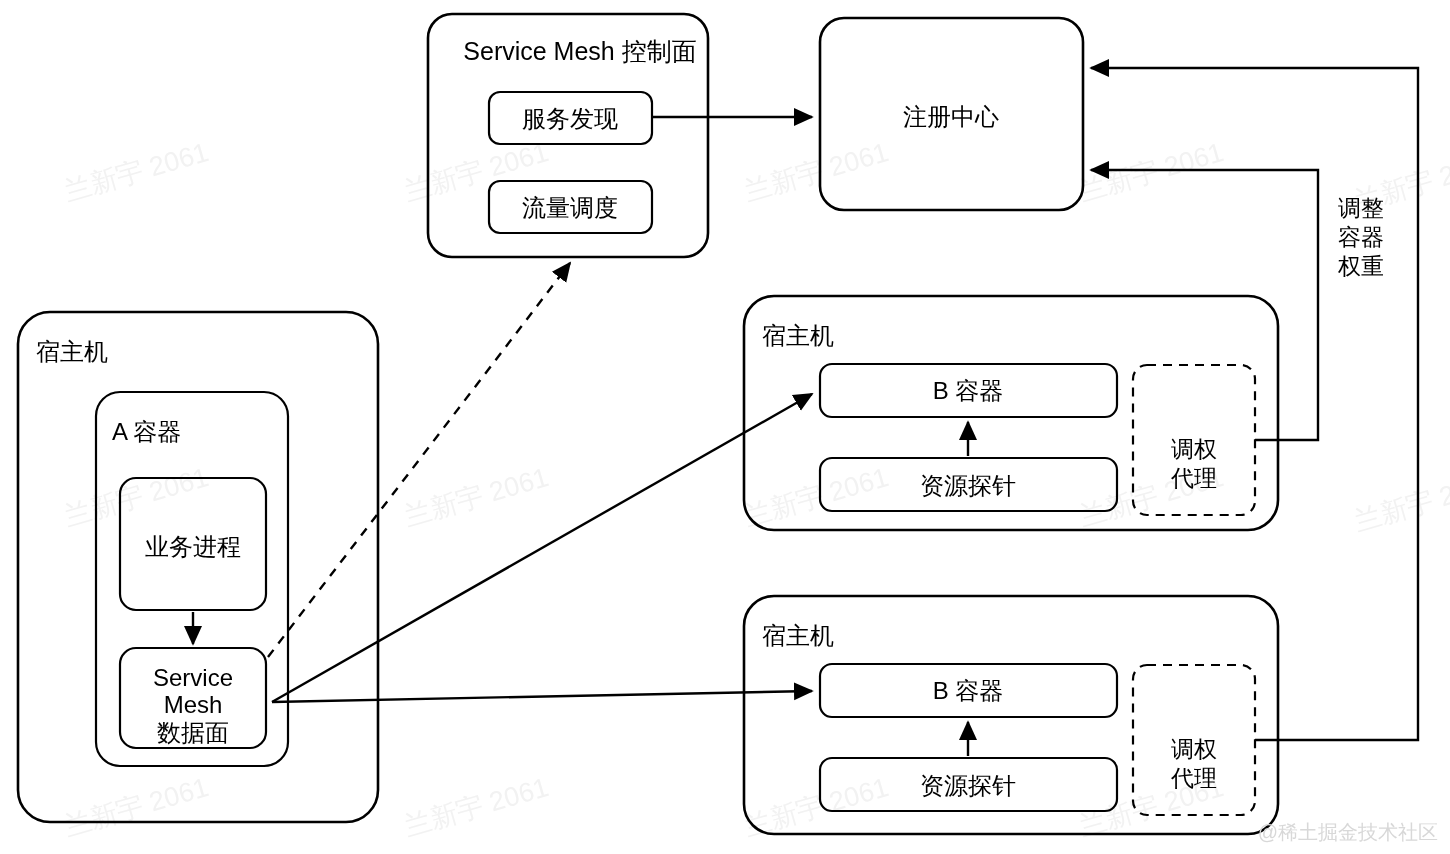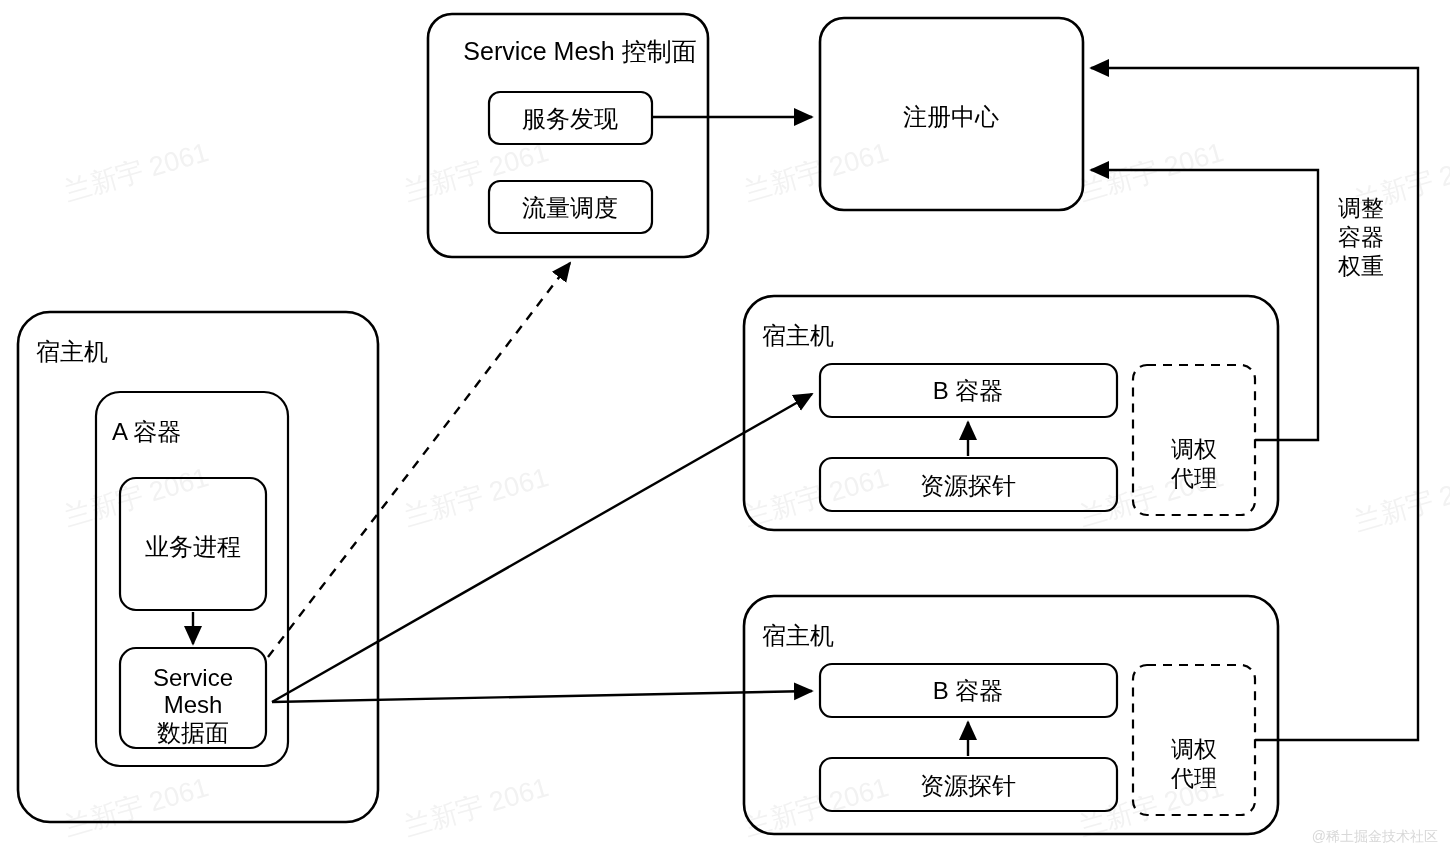--- a/index.html
+++ b/index.html
@@ -48,21 +48,21 @@
     white-space: nowrap;
     transform: rotate(-16deg);
     transform-origin: left top;
     user-select: none;
     pointer-events: none;
   }
   .credit {
     position: absolute;
     right: 12px;
     bottom: 8px;
-    font-size: 14px;
+    font-size: 20px;
     color: #d8d8d8;
     white-space: nowrap;
   }
 </style>
 </head>
 <body>
 
 <div id="canvas">
 
   <div class="wm" style="left:60px; top:175px;">兰新宇 2061</div>

